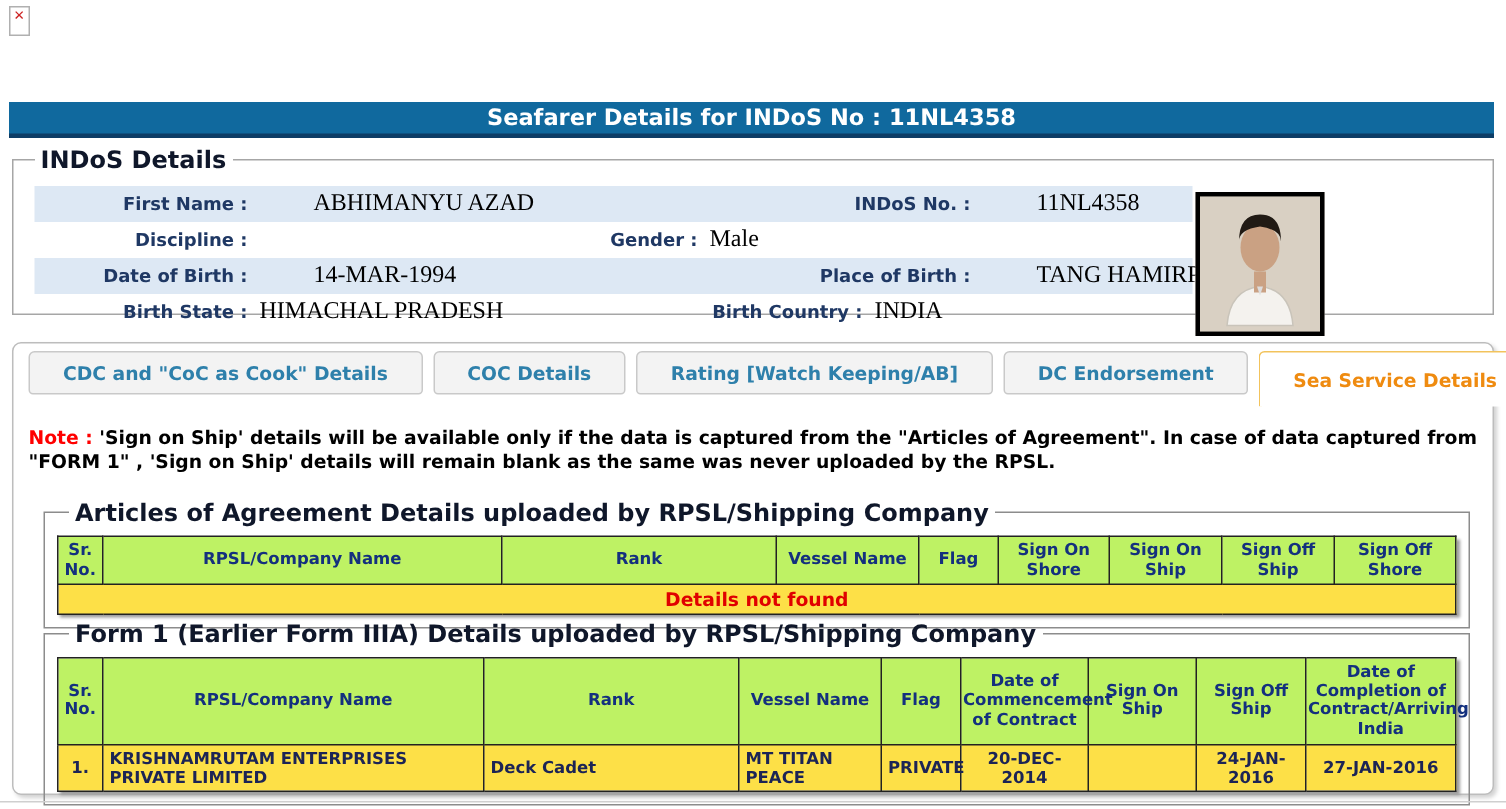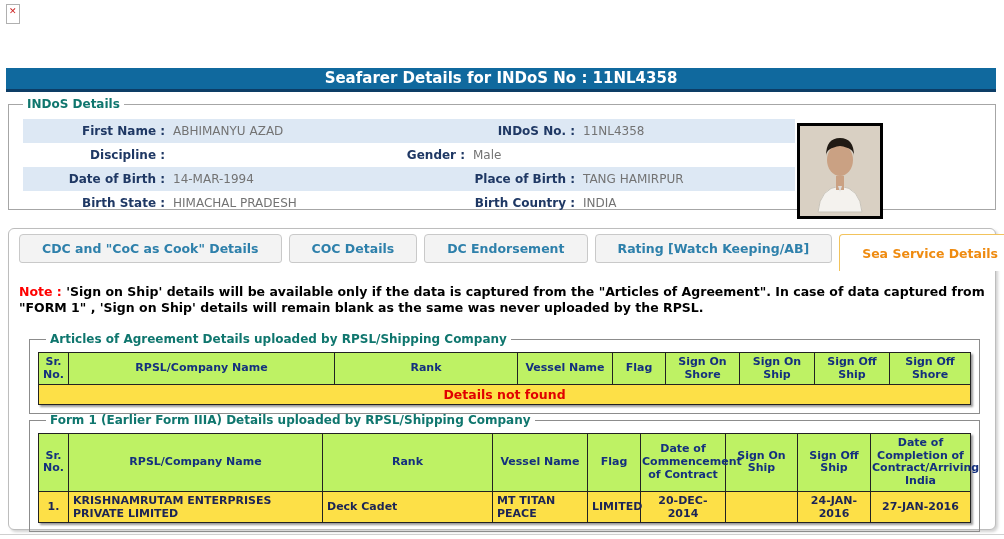--- a/index.html
+++ b/index.html
@@ -12,27 +12,27 @@
   .broken-img span { position:absolute; left:2px; top:2px; font-size:9px; color:#cc2222; font-weight:bold; line-height:9px;}
 
   
   .titlebar { position:absolute; left:6px; top:68px; width:990px; height:24px;
               background:#10699e; border-bottom:3px solid #0d3d66;
               color:#ffffff; font-weight:bold; font-size:15px; text-align:center; line-height:21px; }
 
   
   fieldset { border:1px solid #a6a6a6; }
   .fs-indos { position:absolute; left:8px; top:97px; width:988px; height:113px; padding:4px 6px 0 6px; }
-  legend { font-size:12px; font-weight:bold; color:#0f766e; padding:0 4px; margin-left:8px; }
+  legend { font-size:16px; font-weight:bold; color:#0f172a; padding:0 4px; margin-left:8px; }
   .indos-body { position:relative; width:100%; height:100%; }
   .indos-rows { position:absolute; left:8px; top:4px; width:772px; }
   .indos-row { display:grid; grid-template-columns:150px 300px 110px 212px; height:24px; align-items:center; }
-  .indos-row.alt { background:#dde8f4; }
+  .indos-row.alt { background:#dde8f4;gap:36px; }
   .flabel { font-size:12px; font-weight:bold; color:#1f3864; text-align:right; padding-right:8px; white-space:nowrap; }
-  .fvalue { font-size:12px; color:#737373; white-space:nowrap; }
+  .fvalue { font-size:16px; color:#000000; white-space:nowrap;font-family:Liberation Serif, serif; }
   .photo { position:absolute; right:106px; top:8px; width:86px; height:96px;
            border:3px solid #000; background:#d9d0c3; overflow:hidden; }
 
   
   .panel { position:absolute; left:8px; top:228px; width:988px; height:302px;
            border:1px solid #bdbdbd; border-radius:6px; background:#fff;
            box-shadow:2px 2px 3px rgba(0,0,0,0.18); }
   .tabs { position:absolute; left:10px; top:5px; height:36px; display:flex; gap:7px; align-items:flex-start; }
   .tab { height:29px; padding:0 22px; display:flex; align-items:center;
          background:#f3f3f3; border:1px solid #c9c9c9; border-radius:4px 4px 3px 3px;
@@ -106,22 +106,22 @@
         <path d="M38 60 L40 66 L42 60 Z" fill="#dddddd"></path>
       </svg>
     </div>
   </div>
 </fieldset>
 
 <div class="panel">
   <div class="tabs">
     <div class="tab">CDC and "CoC as Cook" Details</div>
     <div class="tab">COC Details</div>
+    <div class="tab">Rating [Watch Keeping/AB]</div>
     <div class="tab">DC Endorsement</div>
-    <div class="tab">Rating [Watch Keeping/AB]</div>
     <div class="tab active">Sea Service Details</div>
 
   </div>
 
   <div class="note">
     <span class="red">Note :</span><span> 'Sign on Ship' details will be available only if the data is captured from the "Articles of Agreement". In case of data captured from "FORM 1" , 'Sign on Ship' details will remain blank as the same was never uploaded by the RPSL.</span>
   </div>
 
   <fieldset class="fs-table fs-articles">
     <legend>Articles of Agreement Details uploaded by RPSL/Shipping Company</legend>
@@ -184,21 +184,21 @@
           <th>Sign Off Ship</th>
           <th>Date of Completion of Contract/Arriving India</th>
         </tr>
       </thead>
       <tbody>
         <tr>
           <td class="c">1.</td>
           <td class="l">KRISHNAMRUTAM ENTERPRISES PRIVATE LIMITED</td>
           <td class="l">Deck Cadet</td>
           <td class="l">MT TITAN PEACE</td>
-          <td class="c">LIMITED</td>
+          <td class="c">PRIVATE</td>
           <td class="c">20-DEC-2014</td>
           <td class="c"></td>
           <td class="c">24-JAN-2016</td>
           <td class="c">27-JAN-2016</td>
         </tr>
       </tbody>
     </table>
   </fieldset>
 </div>
 

